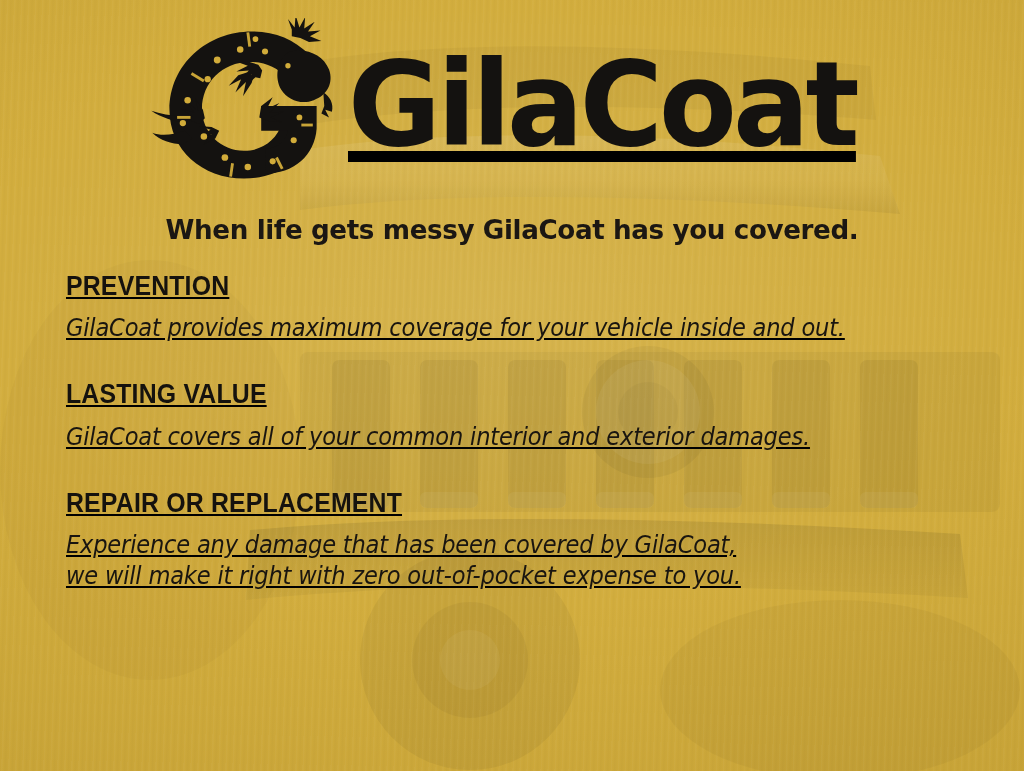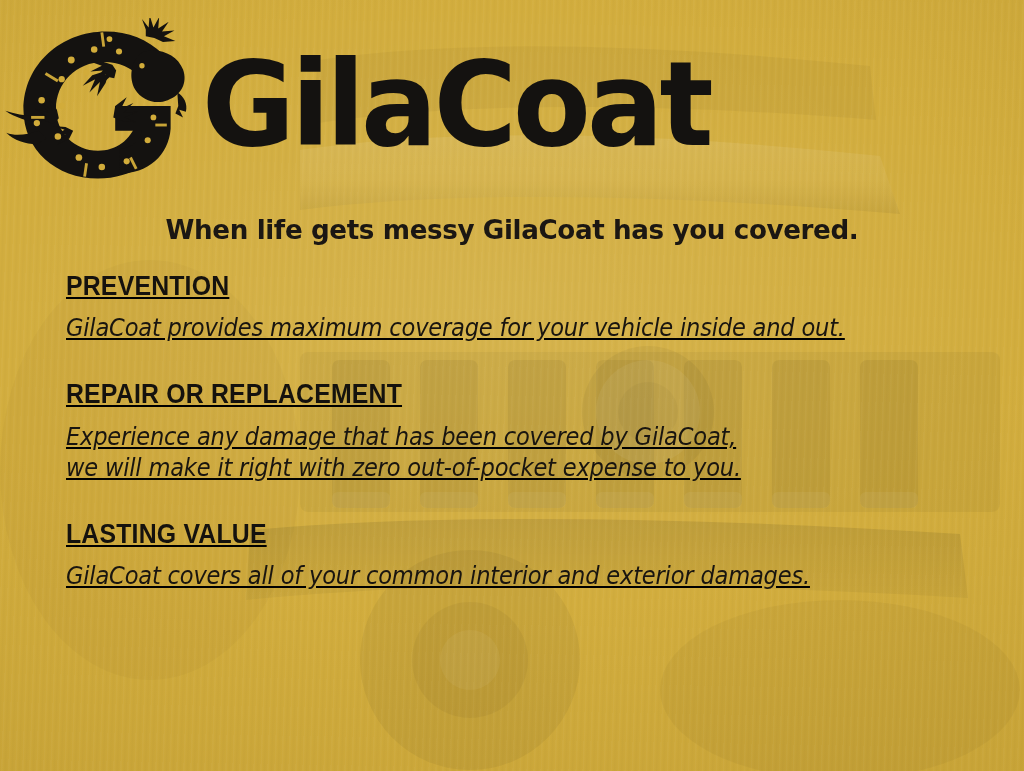--- a/index.html
+++ b/index.html
@@ -69,21 +69,23 @@
   
   .header {
     position: absolute;
     left: 0;
     top: 18px;
     width: 1024px;
   }
   .logo-row {
     display: flex;
     align-items: center;
+    justify-content: center;
     height: 172px;
+    text-decoration: underline;
   }
   .logo-mark {
     width: 196px;
     height: 172px;
     flex: none;
     margin-right: 6px;
   }
   .logo-mark svg {
     display: block;
     width: 100%;
@@ -375,31 +377,31 @@
     <div class="sections">
 
       <div class="section">
         <div class="section-heading">PREVENTION</div>
         <div class="section-body">
           <span class="line">GilaCoat provides maximum coverage for your vehicle inside and out.</span>
         </div>
       </div>
 
       <div class="section">
+        <div class="section-heading">LASTING VALUE</div>
+        <div class="section-body">
+          <span class="line">GilaCoat covers all of your common interior and exterior damages.</span>
+        </div>
+      </div>
+
+      <div class="section">
         <div class="section-heading">REPAIR OR REPLACEMENT</div>
         <div class="section-body">
           <span class="line">Experience any damage that has been covered by GilaCoat,</span>
           <span class="line">we will make it right with zero out-of-pocket expense to you.</span>
         </div>
       </div>
 
-      <div class="section">
-        <div class="section-heading">LASTING VALUE</div>
-        <div class="section-body">
-          <span class="line">GilaCoat covers all of your common interior and exterior damages.</span>
-        </div>
-      </div>
-
     </div>
 
 
   </div>
 </div>
 
 </body></html>

